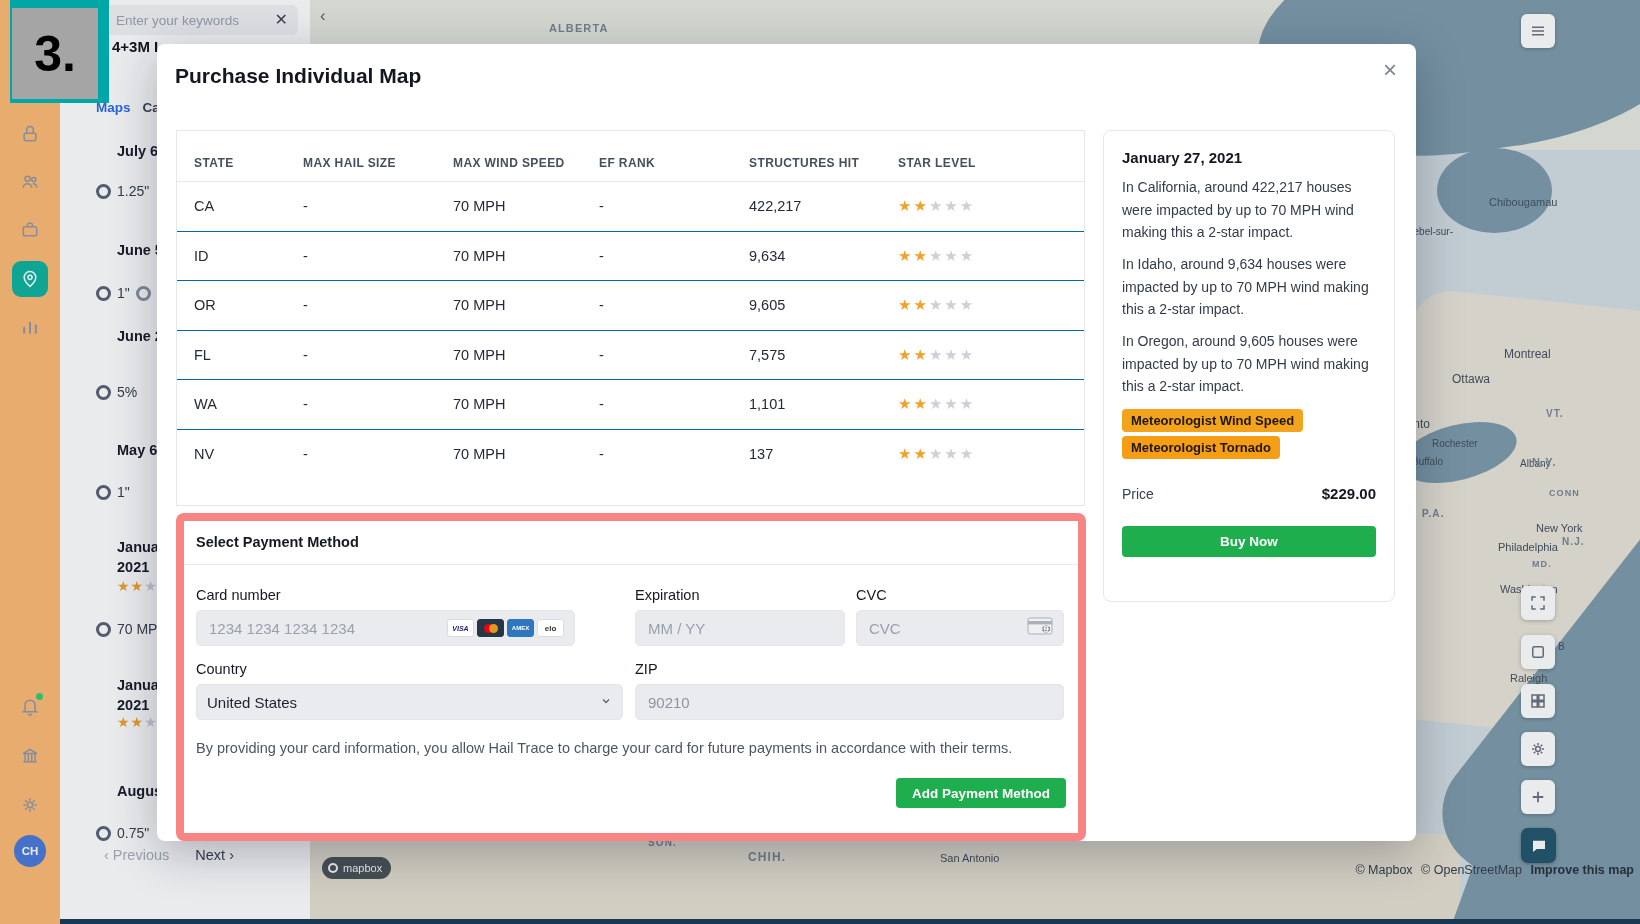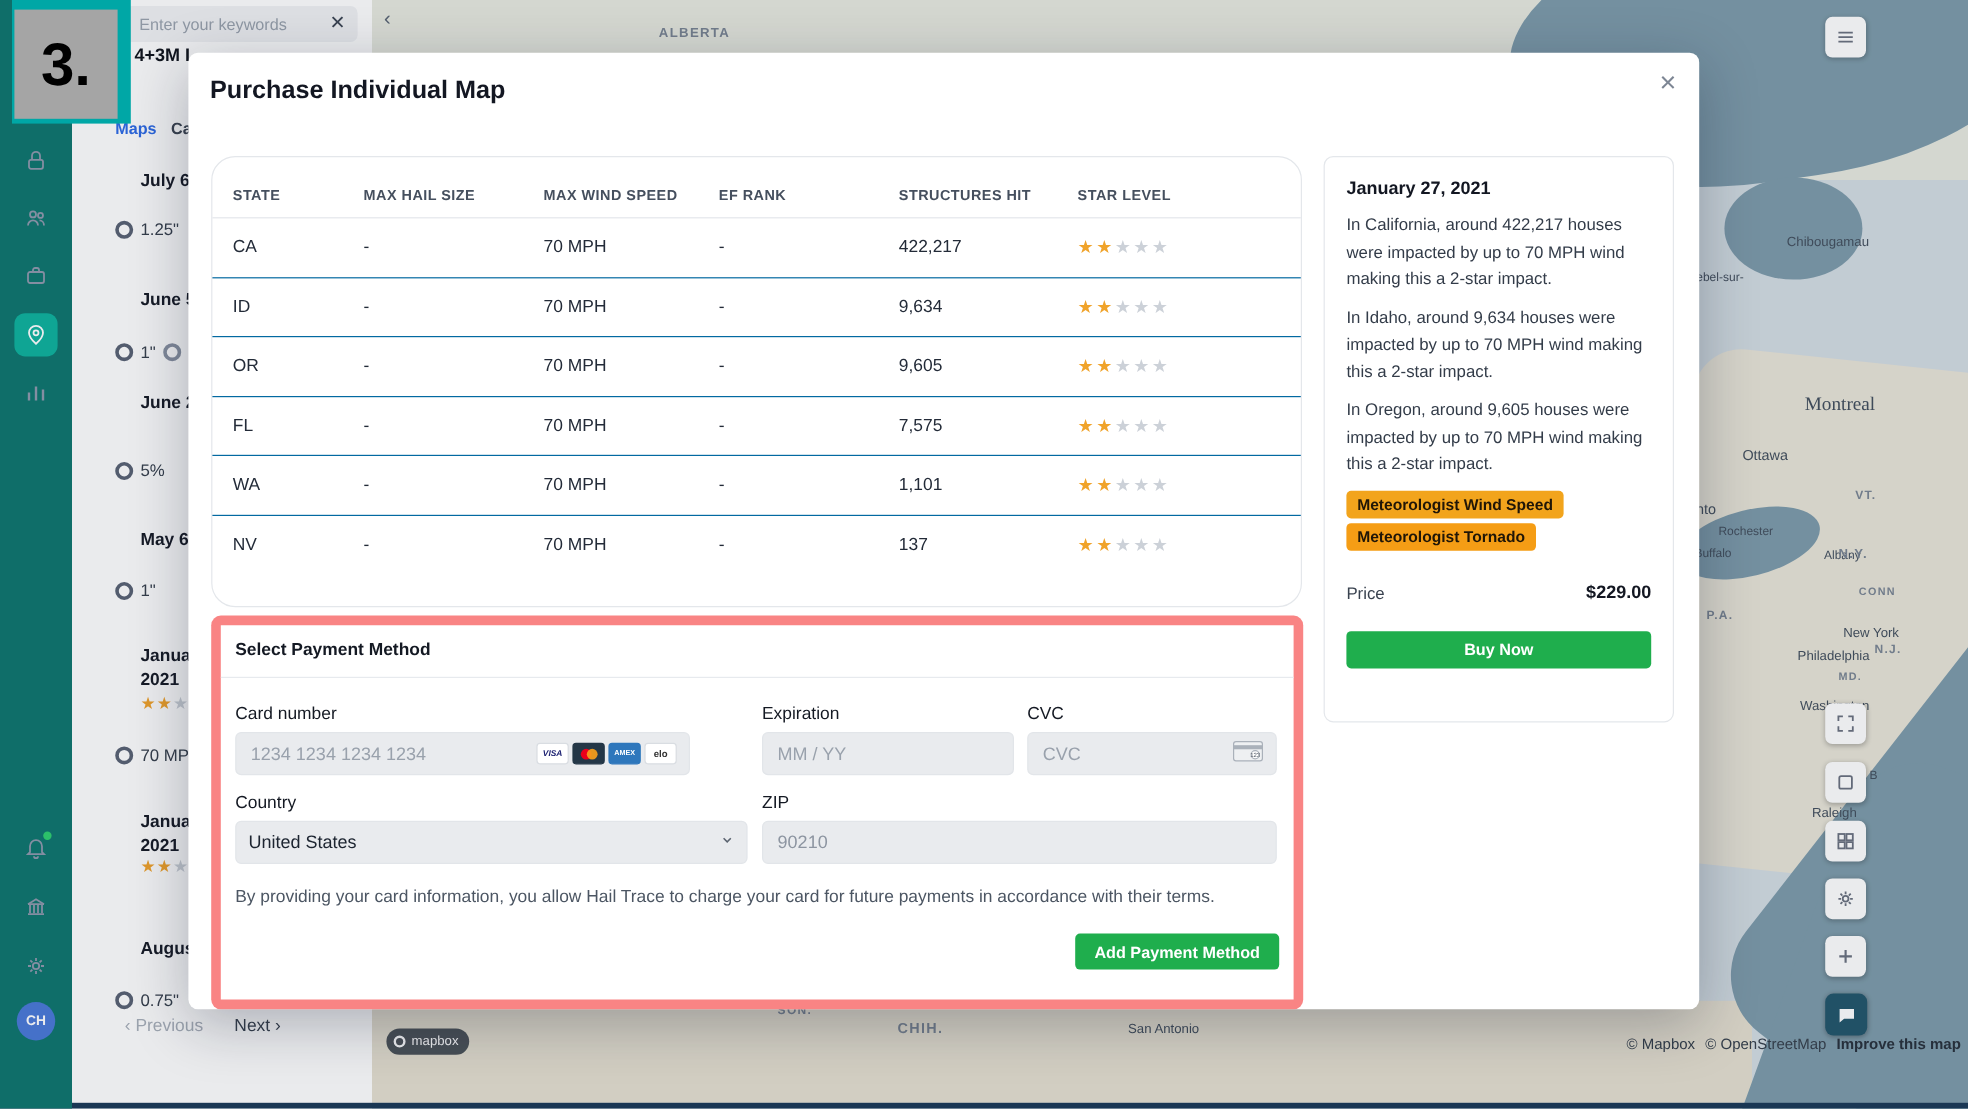--- a/index.html
+++ b/index.html
@@ -45,21 +45,21 @@
   .gauge.g2{border-color:#8a93a3;}
   .feed-item.stars{left:117px;gap:1px;}
   .fstar{font-size:14px;color:#ccd1d8;}
   .fstar.filled{color:#f2a32b;}
   .pagination{position:absolute;left:104px;top:847px;display:flex;gap:26px;align-items:center;
     font-size:14.5px;z-index:11;}
   .prev{color:#a9b0ba;cursor:pointer;}
   .next{color:#39424f;cursor:pointer;}
 
   
-  .sidebar{position:absolute;left:0;top:0;width:60px;height:924px;background:#0f766e;z-index:30;}
+  .sidebar{position:absolute;left:0;top:0;width:60px;height:924px;background:#fdba74;z-index:30;}
   .side-ic{position:absolute;left:12px;width:36px;height:36px;display:flex;align-items:center;
     justify-content:center;cursor:pointer;}
   .side-active{background:#0fb39e;border-radius:9px;}
   .bell-wrap{position:relative;}
   .bell-dot{position:absolute;right:5px;top:5px;width:7px;height:7px;background:#2fd06f;border-radius:50%;}
   .avatar{position:absolute;left:14px;top:835px;width:32px;height:32px;border-radius:50%;background:#4a79d8;
     color:#fff;font-size:11.5px;font-weight:bold;display:flex;align-items:center;justify-content:center;cursor:pointer;}
 
   
   .mc-btn{position:absolute;left:1521px;width:34px;height:34px;background:#fff;border-radius:6px;
@@ -77,21 +77,21 @@
   .pill-ring{width:10px;height:10px;border:2px solid #fff;border-radius:50%;box-sizing:border-box;}
 
   
   .backdrop{position:absolute;inset:0;background:rgba(25,35,50,.09);z-index:40;}
   .modal{position:absolute;left:157px;top:44px;width:1259px;height:797px;background:#fff;border-radius:8px;
     box-shadow:0 12px 48px rgba(15,23,42,.28);z-index:50;}
   .modal-title{position:absolute;left:18px;top:20px;font-size:21px;font-weight:bold;color:#131722;}
   .modal-close{position:absolute;left:1226px;top:12px;font-size:24px;color:#7d8694;cursor:pointer;}
 
   .table-card{position:absolute;left:19px;top:86px;width:909px;height:376px;border:1px solid #e4e7eb;
-    border-radius:20px;box-sizing:border-box;padding-top:14px;}
+    border-radius:0;box-sizing:border-box;padding-top:14px;}
   .thead,.trow{display:grid;grid-template-columns:109px 150px 146px 150px 149px 1fr;
     align-items:center;padding:0 17px;}
   .thead{height:36px;border-bottom:1px solid #e4e7eb;font-size:12px;font-weight:bold;color:#454f5e;
     letter-spacing:.4px;}
   .trow{height:48.5px;border-bottom:1px solid #0369a1;font-size:14.5px;color:#232b38;}
   .trow:last-child{border-bottom:0;}
   .stars{display:flex;gap:2px;}
   .star{font-size:15px;color:#ccd1d8;}
   .star.filled{color:#f0a32a;}
 
@@ -150,21 +150,21 @@
   <div class="land-south land"></div>
   <div class="water w1"></div>
   <div class="water w2"></div>
   <div class="water w3"></div>
   <div class="water w4"></div>
   <div class="water w5"></div>
   <div id="map-labels">
       <span class="lbl-region" style="left: 549px; top: 22px; font-size: 11px;">ALBERTA</span>
       <span class="lbl-city" style="left: 1489px; top: 196px; font-size: 11px;">Chibougamau</span>
       <span class="lbl-city" style="left: 1408px; top: 226px; font-size: 10px;">Lebel-sur-</span>
-      <span class="lbl-city" style="left: 1504px; top: 329px; font-size: 16px; font-family: Liberation Serif, serif;">Montreal</span>
+      <span class="lbl-city" style="left: 1504px; top: 347px; font-size: 12px;">Montreal</span>
       <span class="lbl-city" style="left: 1452px; top: 372px; font-size: 12px;">Ottawa</span>
       <span class="lbl-city" style="left: 1390px; top: 417px; font-size: 12px;">Toronto</span>
       <span class="lbl-region" style="left: 1546px; top: 408px; font-size: 10px;">VT.</span>
       <span class="lbl-city" style="left: 1432px; top: 438px; font-size: 10px;">Rochester</span>
       <span class="lbl-city" style="left: 1520px; top: 458px; font-size: 10px;">Albany</span>
       <span class="lbl-city" style="left: 1412px; top: 456px; font-size: 10px;">Buffalo</span>
       <span class="lbl-region" style="left: 1532px; top: 456px; font-size: 11px;">N.Y.</span>
       <span class="lbl-region" style="left: 1549px; top: 488px; font-size: 9px;">CONN</span>
       <span class="lbl-region" style="left: 1422px; top: 508px; font-size: 10px;">P.A.</span>
       <span class="lbl-city" style="left: 1536px; top: 522px; font-size: 11px;">New York</span>

